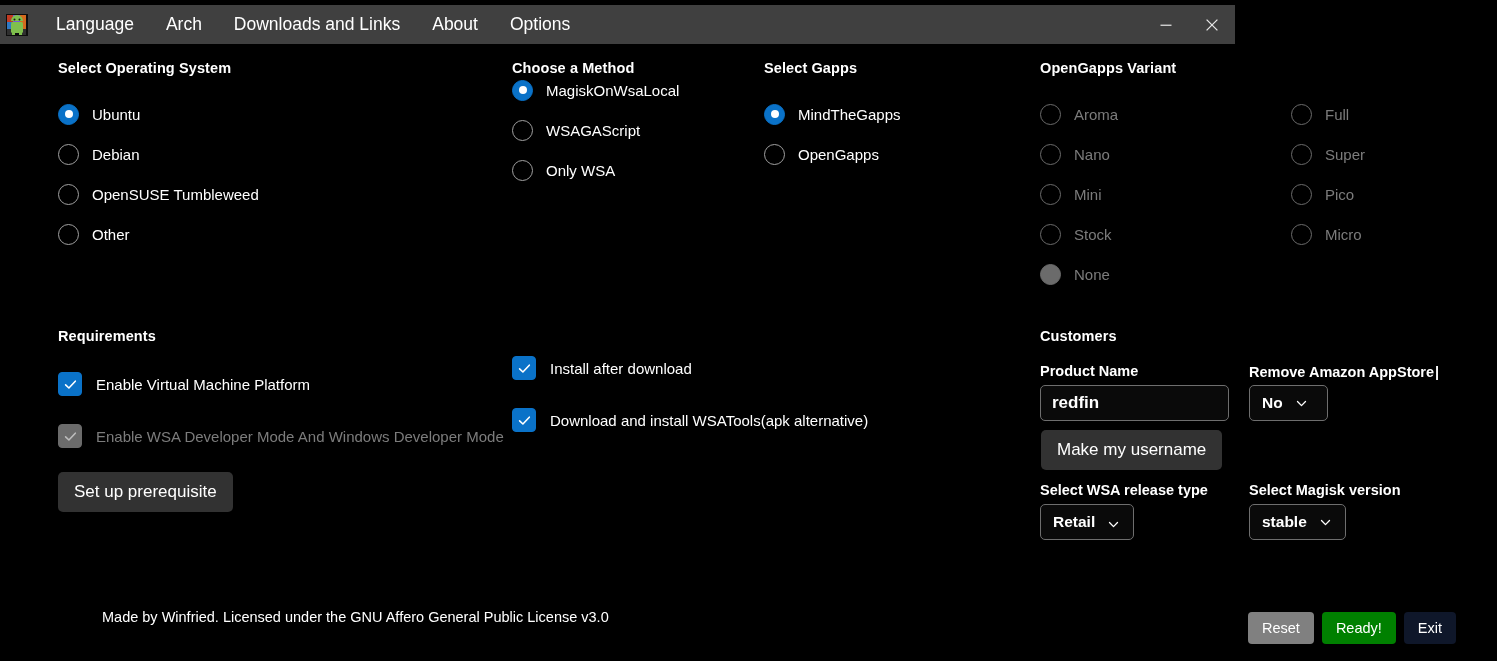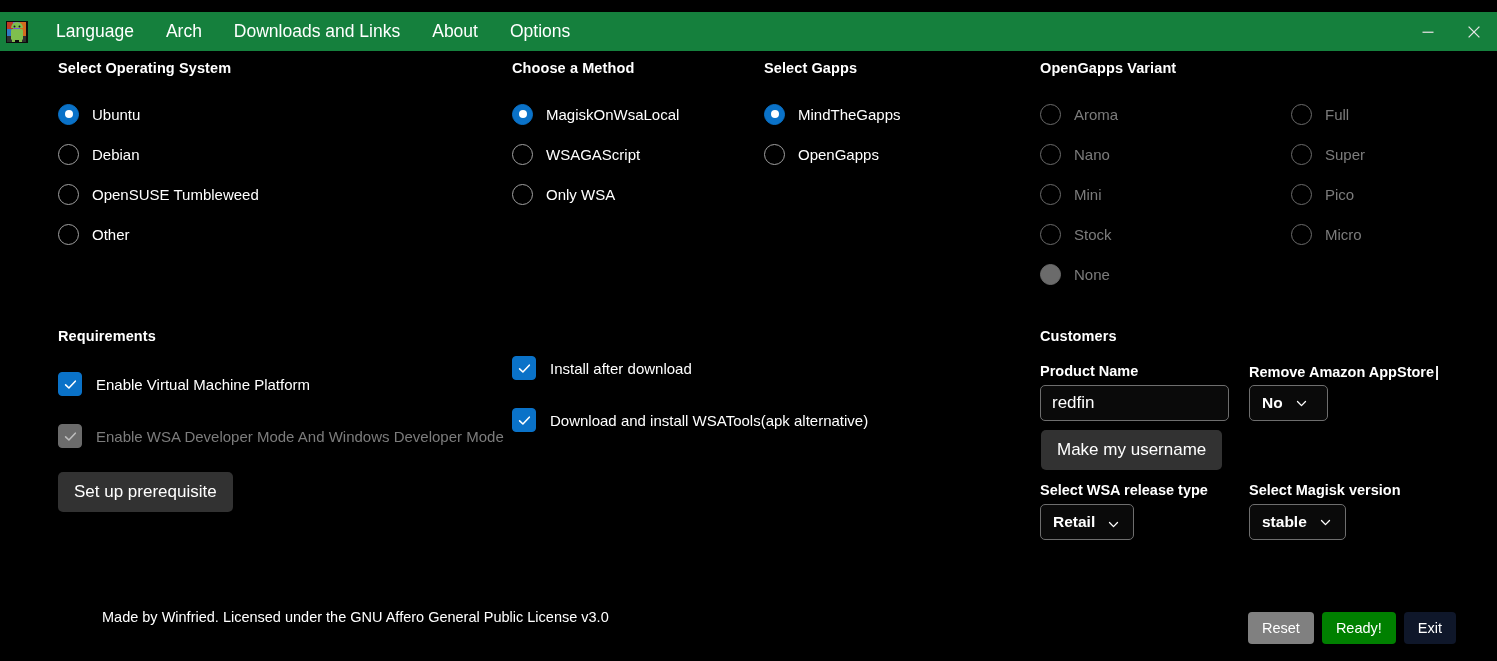--- a/index.html
+++ b/index.html
@@ -11,23 +11,23 @@
   }
   #app {
     position: relative;
     width: 1497px; height: 661px;
     background: #000000;
     color: #ffffff;
   }
 
   
   .titlebar {
-    position: absolute; top: 12px; left: 0;
-    width: 1497px; height: 39px;
-    background: #15803d;
+    position: absolute; top: 5px; left: 0;
+    width: 1235px; height: 39px;
+    background: #404040;
     display: flex; align-items: center;
   }
   .app-icon {
     width: 22px; height: 22px;
     margin-left: 6px; margin-right: 12px;
     position: relative;
     flex: none;
     background: #0d0d0d;
   }
   .menu {
@@ -238,21 +238,21 @@
         </div>
         <div class="opt">
           <span class="radio"></span>
           <span class="opt-label">Other</span>
         </div>
       </div>
     </div>
 
     <div class="col" style="left:512px; top:21px; width:240px;">
       <div class="sect-title">Choose a Method</div>
-      <div style="margin-top:24px;text-align:center;">
+      <div style="text-align:center;">
         <div class="opt">
           <span class="radio sel"></span>
           <span class="opt-label">MagiskOnWsaLocal</span>
         </div>
         <div class="opt">
           <span class="radio"></span>
           <span class="opt-label">WSAGAScript</span>
         </div>
         <div class="opt">
           <span class="radio"></span>
@@ -367,21 +367,21 @@
         </div>
       </div>
     </div>
 
     <div class="col" style="left:1040px; top:289px; width:450px;">
       <div class="sect-title">Customers</div>
 
       <div style="position:relative; margin-top:19px; height:215px;">
 
         <div class="field-label" style="position:absolute; left:0; top:0;">Product Name</div>
-        <input class="txtinput" style="position: absolute; left: 0px; top: 22px; width: 189px;" value="redfin">
+        <input class="txtinput" style="position: absolute; left: 0px; top: 22px; width: 189px; font-weight: bold;" value="redfin">
         <button class="btn-dark" style="position:absolute; left:1px; top:67px;">Make my username</button>
 
         <div class="field-label" style="position:absolute; left:209px; top:1px;">Remove Amazon AppStore</div>
         <div class="clip-mark" style="left:395px; top:1px;">|</div>
         <div class="dropdown" style="position:absolute; left:209px; top:22px; width:79px;">
           <span>No</span>
           <span class="dd-caret">
             <svg width="13" height="13" viewBox="0 0 13 13">
                 <path d="M2.5 4.5 L6.5 8.6 L10.5 4.5" stroke="#ffffff" stroke-width="1.3" fill="none" stroke-linecap="round" stroke-linejoin="round"></path>
               </svg>

